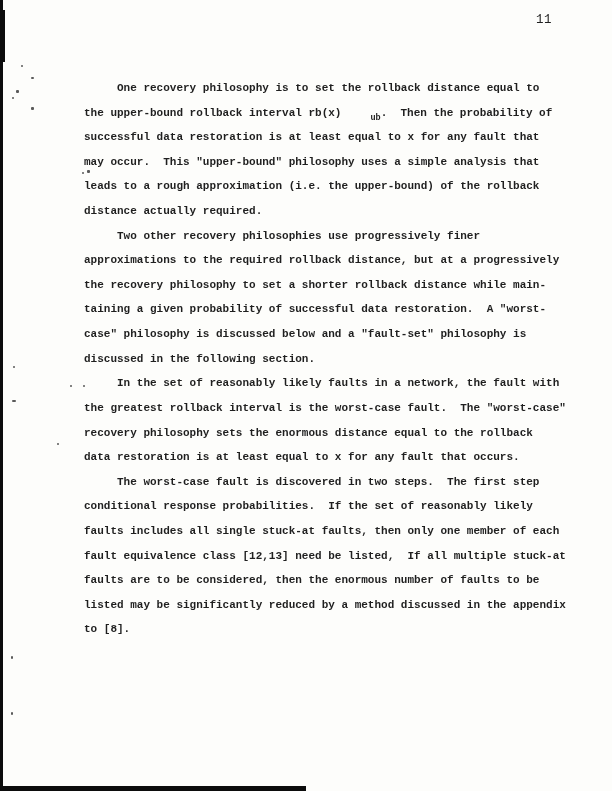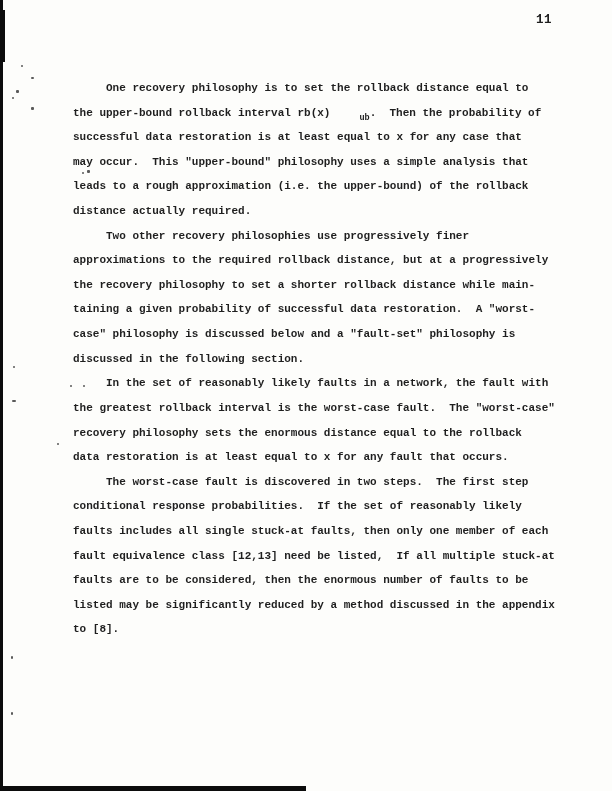--- a/index.html
+++ b/index.html
@@ -19,26 +19,26 @@
     background: var(--paper);
     overflow: hidden;
     font-family: "Liberation Mono", "DejaVu Sans Mono", monospace;
     color: var(--ink);
   }
   .page-number {
     position: absolute;
     left: 536px;
     top: 13px;
     font-size: 12.5px;
-    font-weight: 700;
+    font-weight: 400;
     letter-spacing: 0.5px;
   }
   .page-body {
     position: absolute;
-    left: 73px;
+    left: 84px;
     top: 76px;
     width: 510px;
   }
   .line {
     white-space: pre;
     font-size: 11px;
     font-weight: 600;
     line-height: 24.62px;
     height: 24.62px;
     letter-spacing: 0px;
@@ -102,21 +102,21 @@
   <div class="speck" style="left:57px; top:443px; width:2px; height:2px;"></div>
   <div class="speck" style="left:11px; top:656px; width:2px; height:3px;"></div>
   <div class="speck" style="left:11px; top:712px; width:2px; height:3px;"></div>
 
   <div class="page-number">11</div>
 
   <div class="page-body">
       <div>
         <div class="line"><span>     One recovery philosophy is to set the rollback distance equal to</span></div>
         <div class="line"><span>the upper-bound rollback interval rb(x)</span><span class="sub">ub</span><span>.  Then the probability of</span></div>
-        <div class="line"><span>successful data restoration is at least equal to x for any case that</span></div>
+        <div class="line"><span>successful data restoration is at least equal to x for any fault that</span></div>
         <div class="line"><span>may occur.  This "upper-bound" philosophy uses a simple analysis that</span></div>
         <div class="line"><span>leads to a rough approximation (i.e. the upper-bound) of the rollback</span></div>
         <div class="line"><span>distance actually required.</span></div>
       </div>
       <div>
         <div class="line"><span>     Two other recovery philosophies use progressively finer</span></div>
         <div class="line"><span>approximations to the required rollback distance, but at a progressively</span></div>
         <div class="line"><span>the recovery philosophy to set a shorter rollback distance while main-</span></div>
         <div class="line"><span>taining a given probability of successful data restoration.  A "worst-</span></div>
         <div class="line"><span>case" philosophy is discussed below and a "fault-set" philosophy is</span></div>

